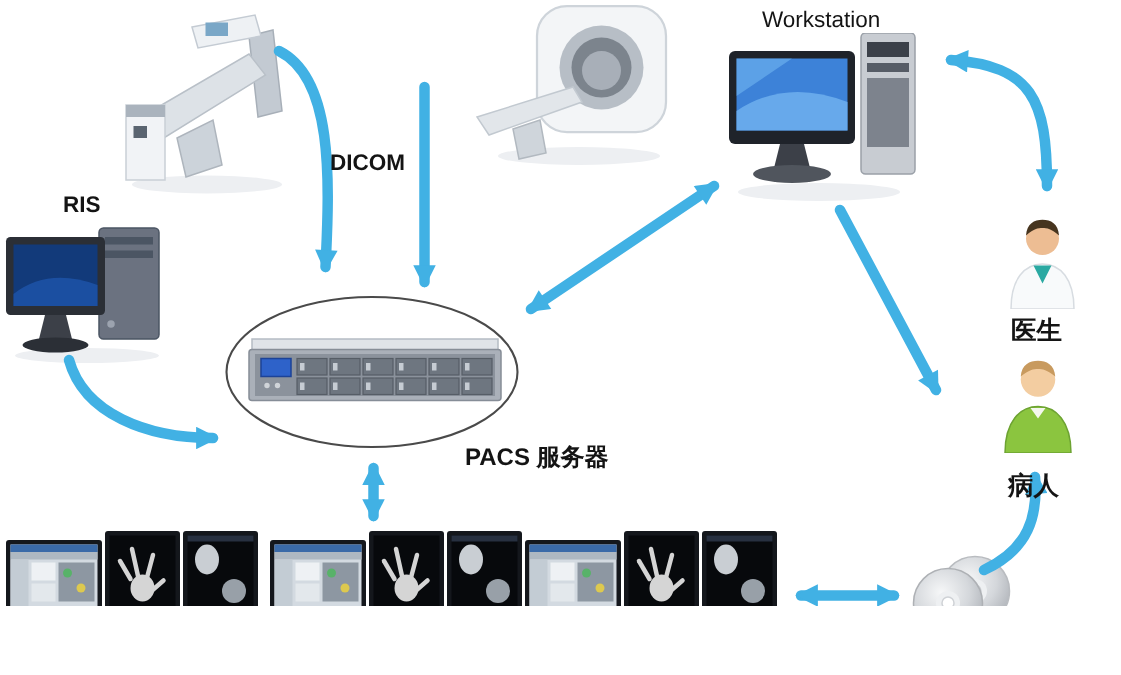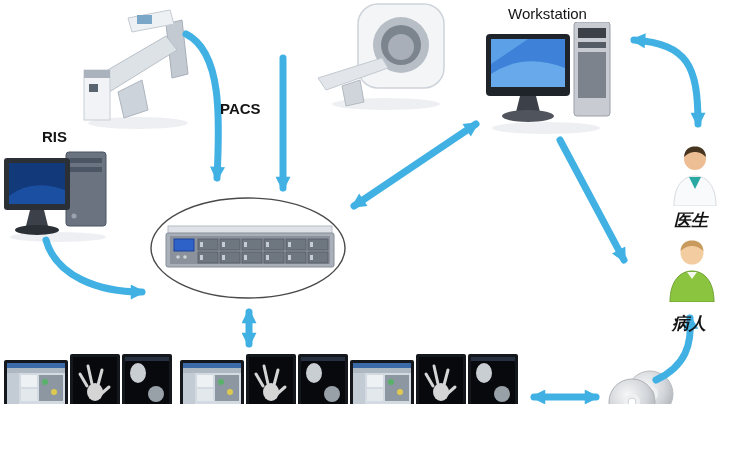--- a/index.html
+++ b/index.html
@@ -6,21 +6,21 @@
   #stage{
     position:relative;width:747px;height:404px;background:#ffffff;
     font-family:"Liberation Sans",sans-serif;overflow:hidden;
   }
   .abs{position:absolute;}
   .lbl{
     position:absolute;color:#141414;font-weight:bold;white-space:nowrap;
     font-family:"Liberation Sans",sans-serif;
   }
   .lbl-en{font-size:15px;}
-  .lbl-cn{font-size:17px;font-style:italic;}
+  .lbl-cn{font-size:17px;}
   .lbl-pacs{font-size:16px;}
   .lbl-workstation{font-weight:normal;font-size:15px;}
   svg{display:block;}
 </style>
 </head>
 <body>
 
 <div id="stage">
 
   <svg width="0" height="0" class="abs" aria-hidden="true">
@@ -203,18 +203,19 @@
       <path d="M560,140 L624,260" marker-end="url(#ah)"></path>
       <path d="M634,40 C688,44 698,66 698,124" marker-start="url(#ah)" marker-end="url(#ah)"></path>
       <path d="M46,240 C56,276 98,292 142,292" marker-end="url(#ah)"></path>
       <path d="M249,312 L249,344" marker-start="url(#ah)" marker-end="url(#ah)"></path>
       <path d="M534,397 L596,397" marker-start="url(#ah)" marker-end="url(#ah)"></path>
       <path d="M656,380 C686,366 692,344 690,318" marker-end="url(#ah)"></path>
     </g>
   </svg>
 
   <div class="lbl lbl-workstation" style="left:508px;top:5px">Workstation</div>
-  <div class="lbl lbl-en" style="left:220px;top:100px">PACS</div>
+  <div class="lbl lbl-en" style="left:220px;top:100px">DICOM</div>
   <div class="lbl lbl-en" style="left:42px;top:128px">RIS</div>
+  <div class="lbl lbl-pacs" style="left:310px;top:295px">PACS 服务器</div>
   <div class="lbl lbl-cn" style="left:674px;top:209px">医生</div>
   <div class="lbl lbl-cn" style="left:672px;top:312px">病人</div>
 
 </div>
 
 </body></html>

